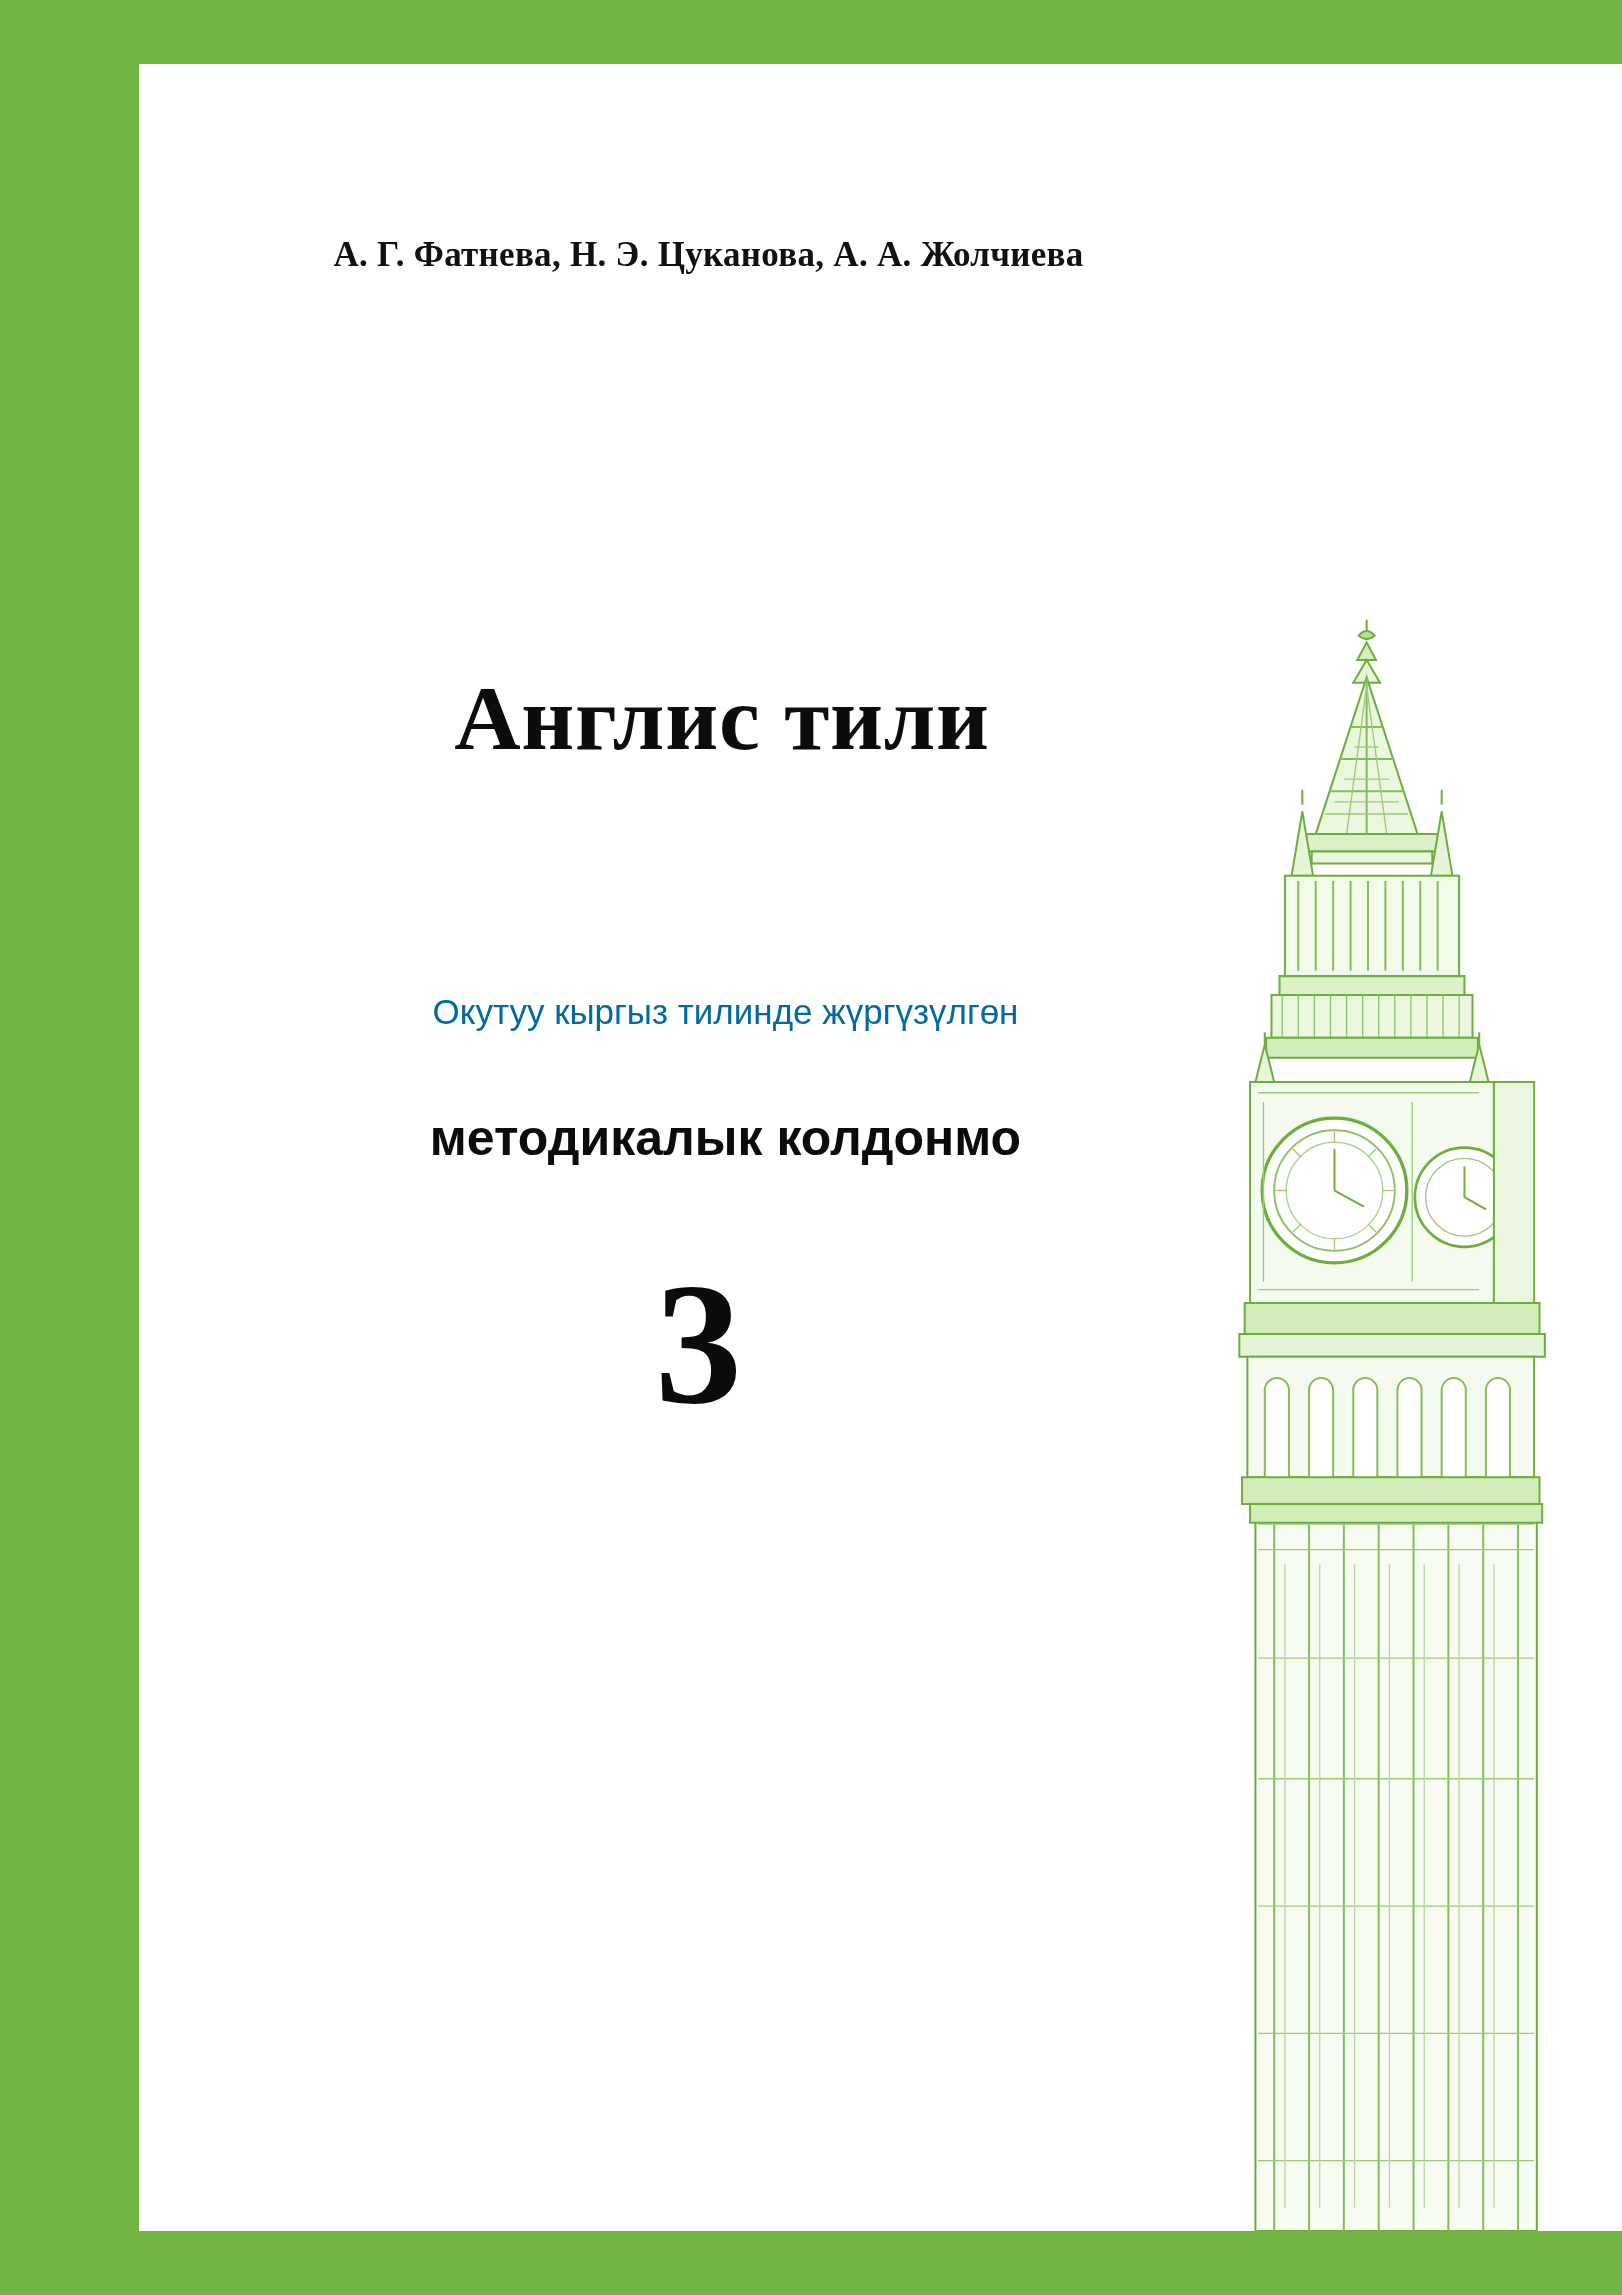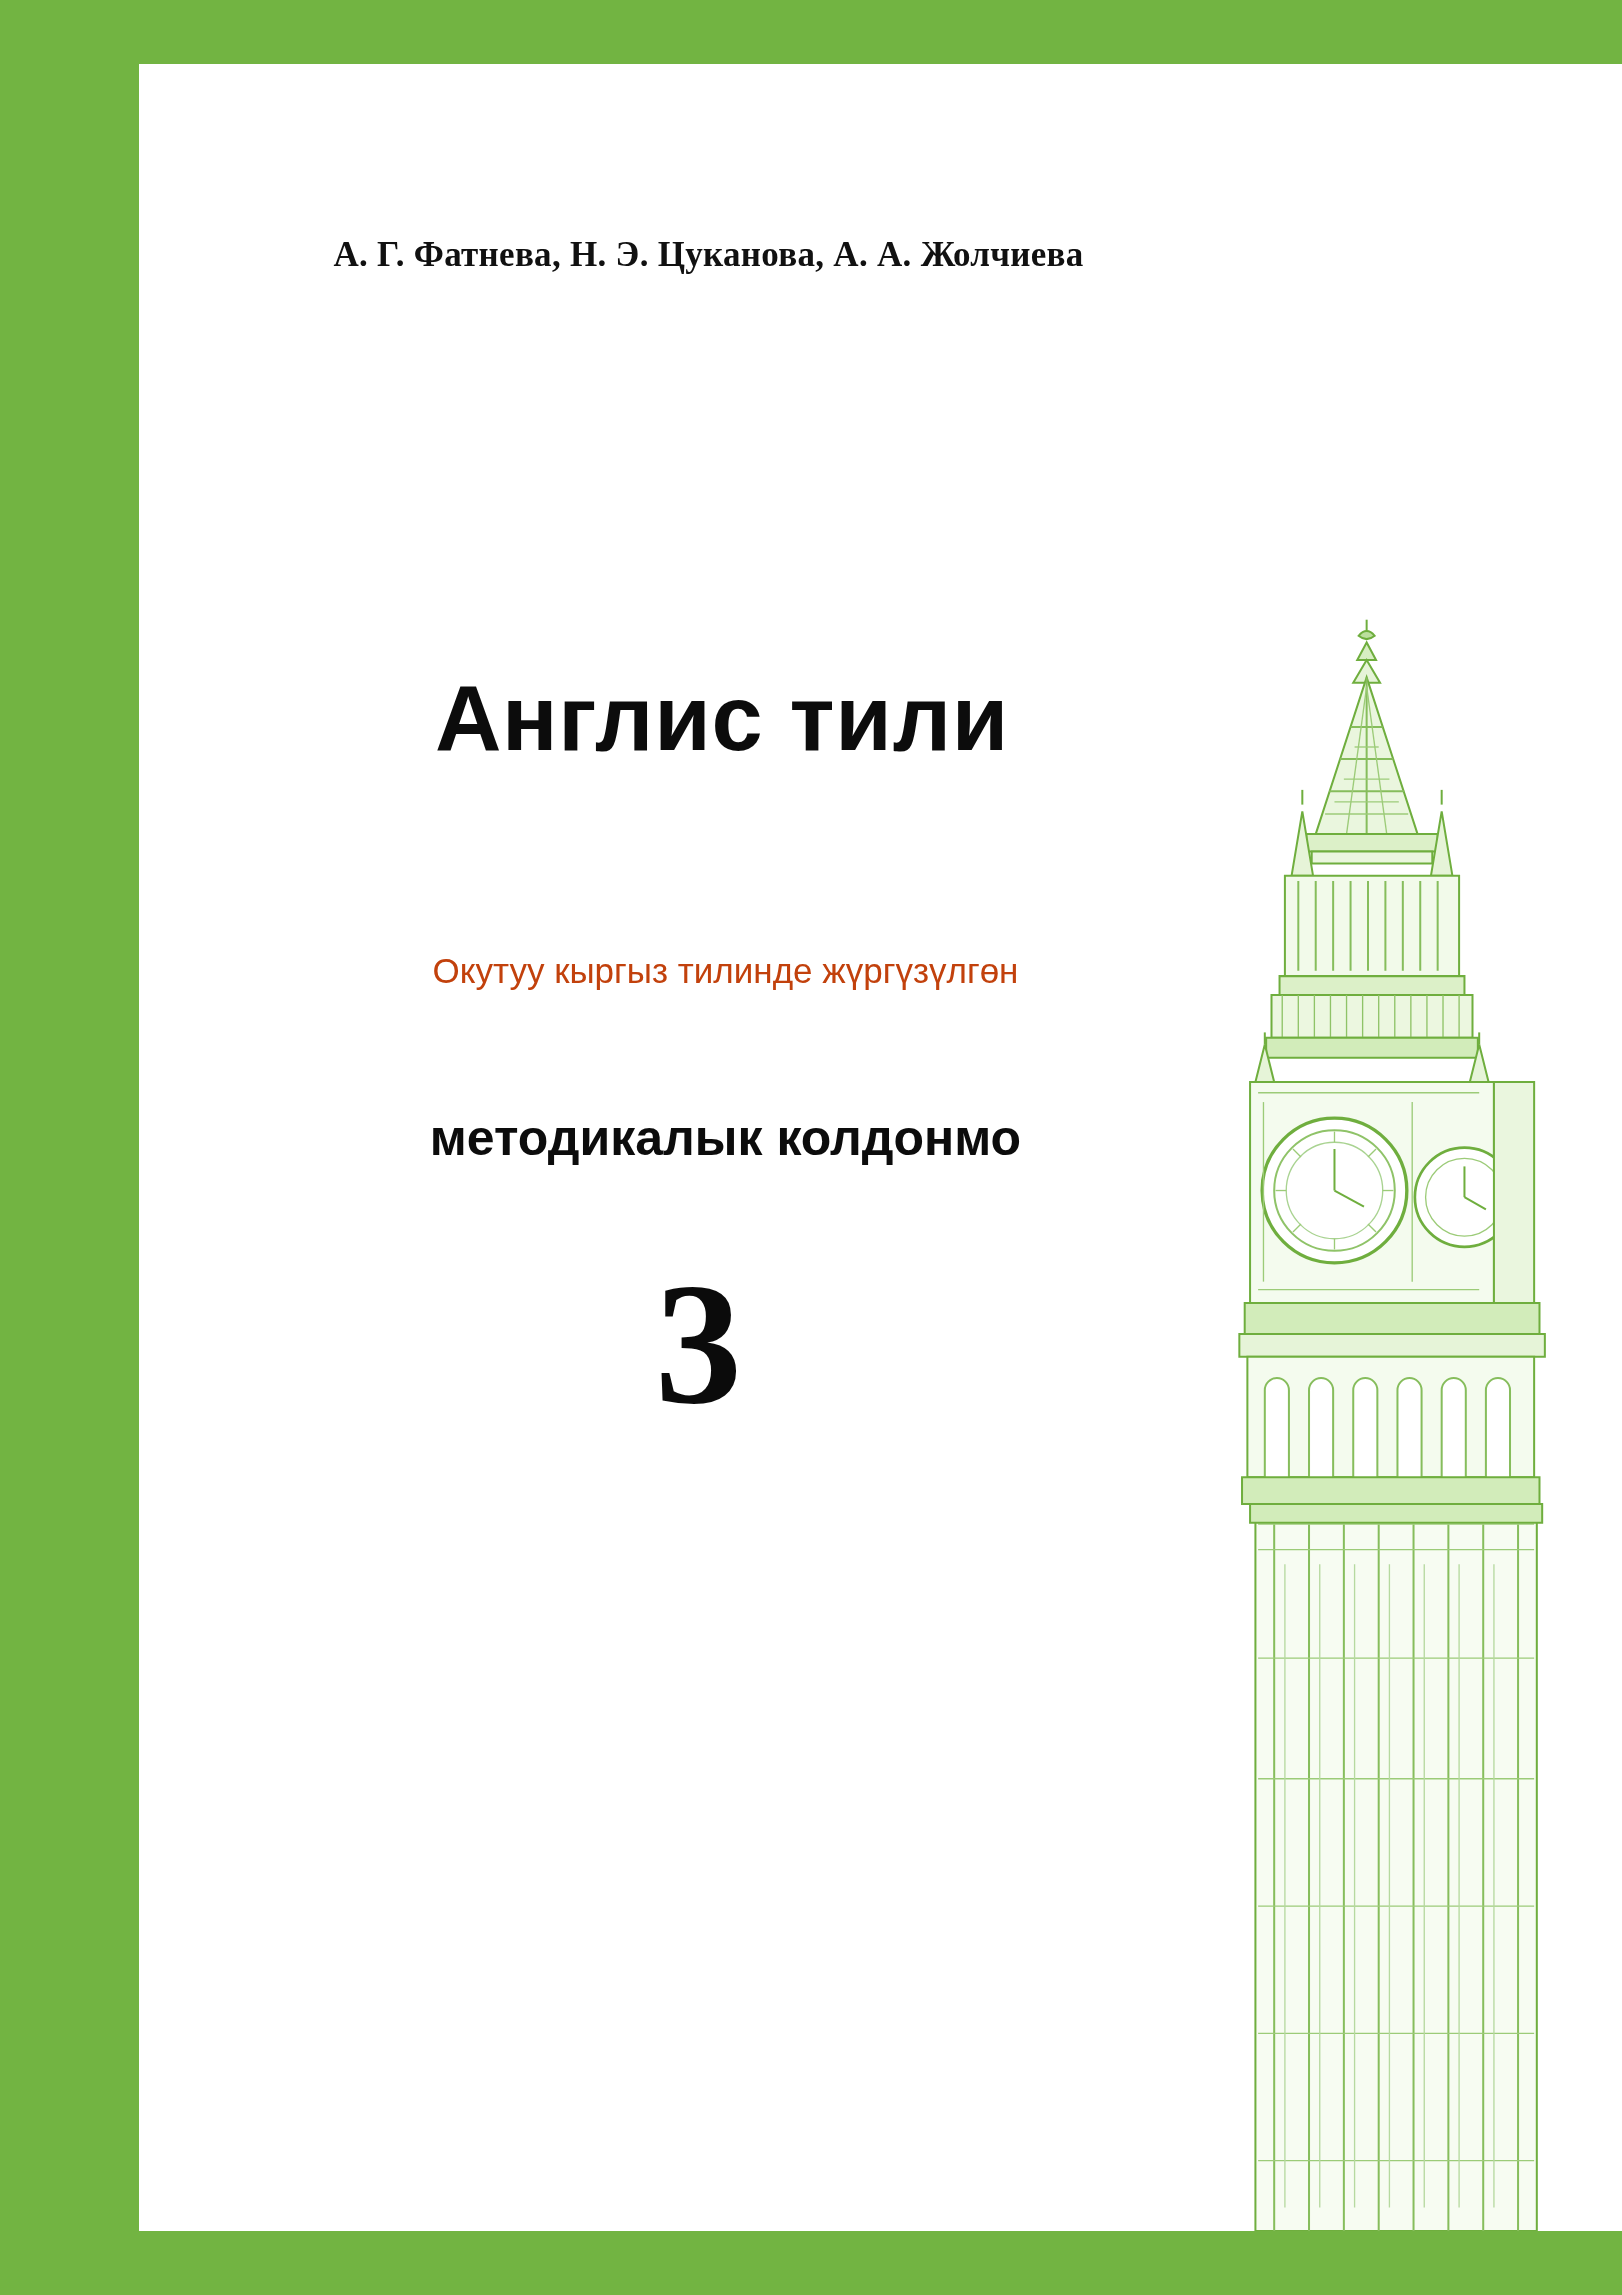--- a/index.html
+++ b/index.html
@@ -44,38 +44,38 @@
     letter-spacing: 0.3px;
     color: #111111;
   }
 
   .title {
     position: absolute;
     left: 87px;
     top: 606px;
     width: 992px;
     text-align: center;
-    font-family: Liberation Sans, sans-serif;
+    font-family: Liberation Serif, serif;
     font-weight: bold;
     font-size: 92px;
     line-height: 1.05;
     color: #0c0c0c;
     letter-spacing: 0.7px;
   }
 
   .subtitle {
     position: absolute;
     left: 94px;
-    top: 884px;
+    top: 925px;
     width: 985px;
     text-align: center;
     font-family: "Liberation Sans", sans-serif;
     font-size: 35px;
     line-height: 1.32;
-    color: #c2410c;
+    color: #0369a1;
   }
 
   .subtitle-strong {
     position: absolute;
     left: 94px;
     top: 1045px;
     width: 985px;
     text-align: center;
     font-family: "Liberation Sans", sans-serif;
     font-weight: bold;

